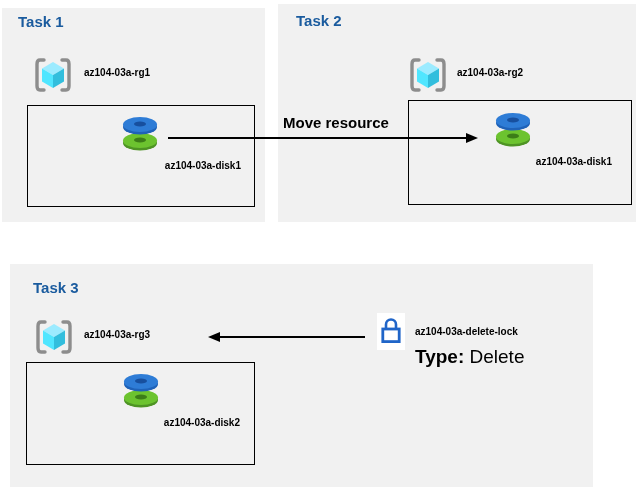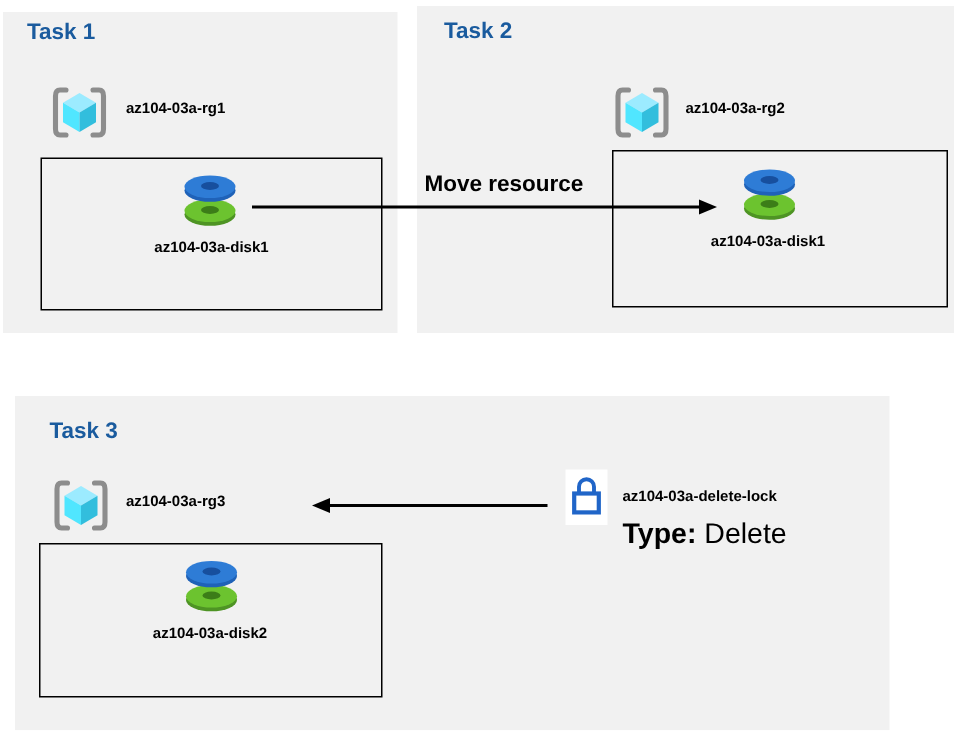--- a/index.html
+++ b/index.html
@@ -3,21 +3,21 @@
 <meta charset="utf-8">
 <style>
   html,body { margin:0; padding:0; background:#ffffff; }
   .scene {
     position:relative; width:641px; height:487px; background:#fff; overflow:hidden;
     font-family:"Liberation Sans", sans-serif; color:var(--text,#000);
   }
   .panel { position:absolute; background:var(--panel-bg,#f1f1f1); }
   .task-title { position:absolute; font-size:15px; font-weight:bold; color:var(--task-title,#1a5b9e); white-space:nowrap; }
   .res-label { position:absolute; font-size:10px; font-weight:bold; line-height:1.15; color:var(--text,#000); white-space:nowrap; }
-  .centered { text-align:center; }
+  .centered { text-align:right; }
   .inner-box { position:absolute; border:1.5px solid #000; box-sizing:border-box; background:transparent; }
   .icon { position:absolute; }
   .arrow-line { position:absolute; height:1.5px; background:var(--arrow,#000); }
   .arrow-head-right { position:absolute; width:0; height:0;
     border-top:5px solid transparent; border-bottom:5px solid transparent;
     border-left:12px solid var(--arrow,#000); }
   .arrow-head-left { position:absolute; width:0; height:0;
     border-top:5px solid transparent; border-bottom:5px solid transparent;
     border-right:12px solid var(--arrow,#000); }
   .lock-plate { position:absolute; background:#ffffff; }

